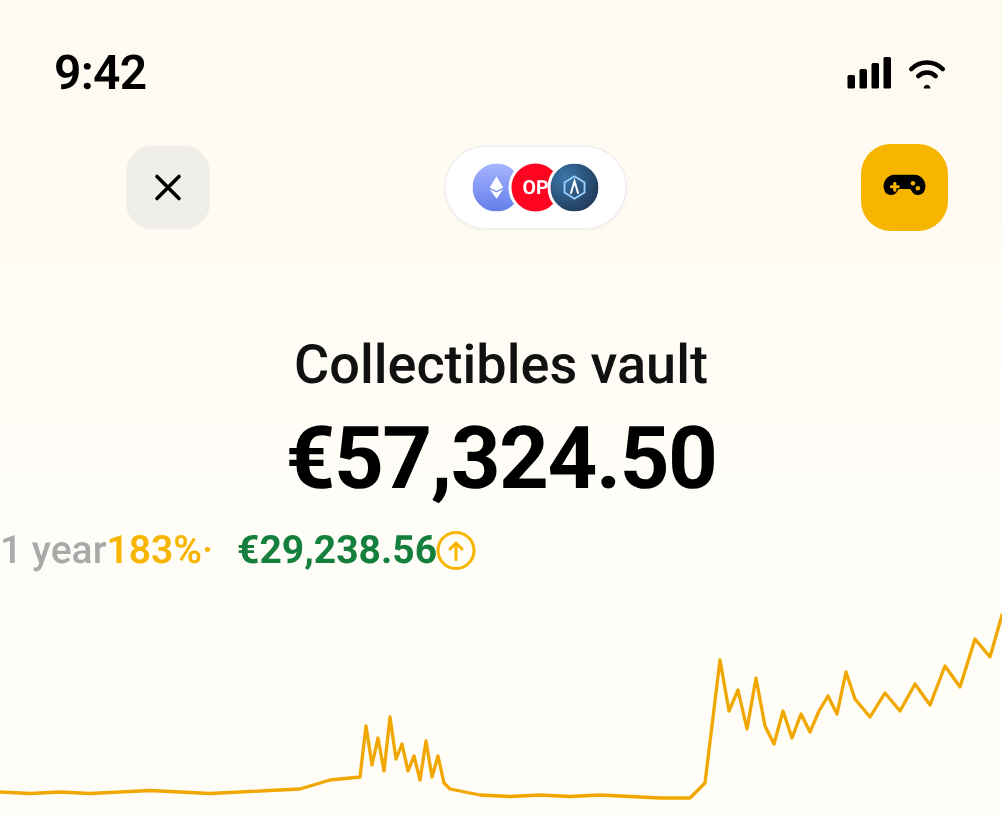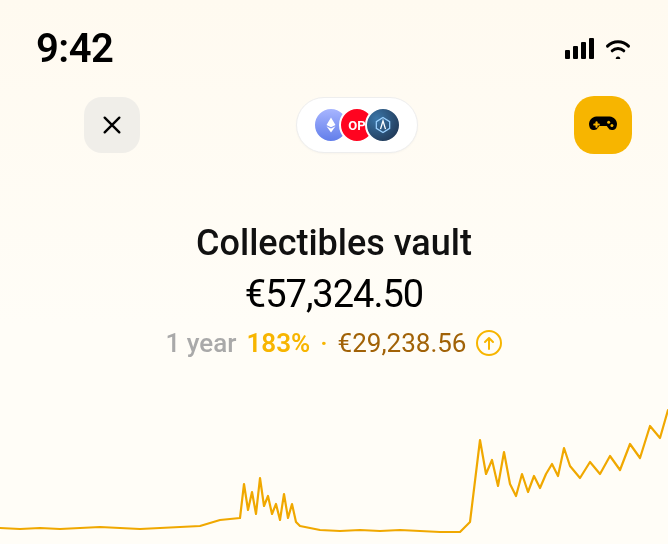--- a/index.html
+++ b/index.html
@@ -12,21 +12,21 @@
 
   
   .status-bar {
     display: flex;
     justify-content: space-between;
     align-items: center;
     padding: 24px 36px 0 36px;
     height: 72px;
   }
   .status-time {
-    font-size: 40px;
+    font-size: 32px;
     font-weight: 600;
     letter-spacing: -0.5px;
     color: #000;
   }
   .status-right {
     display: flex;
     align-items: center;
     gap: 10px;
   }
   .signal-bars {
@@ -102,39 +102,38 @@
   .main {
     text-align: center;
     margin-top: 68px;
   }
   .vault-title {
     font-size: 36px;
     font-weight: 500;
     color: #111;
   }
   .vault-amount {
-    font-size: 38px;
-    font-weight: 400;
+    font-size: 58px;
+    font-weight: 700;
     letter-spacing: -1px;
     color: #000;
     margin-top: 8px;
   }
   .stat-row {
     margin-top: 12px;
     font-size: 26px;
     font-weight: 500;
     display: flex;
     align-items: center;
-    justify-content: center;
-    gap: 10px;
+    justify-content: flex-start;
   }
   .stat-period { color: #a9a9a9; }
   .stat-percent { color: #f7b500; font-weight: 600; }
   .stat-dot { color: #f7b500; }
-  .stat-gain { color: #a16207; font-weight: 400; }
+  .stat-gain { color: #15803d; font-weight: 700; margin-left: 16px; }
   .stat-arrow {
     width: 26px; height: 26px;
     border: 2.5px solid #f7b500;
     border-radius: 50%;
     display:inline-flex; align-items:center; justify-content:center;
   }
   .stat-arrow svg { width: 12px; height: 14px; }
 
   
   .chart {

